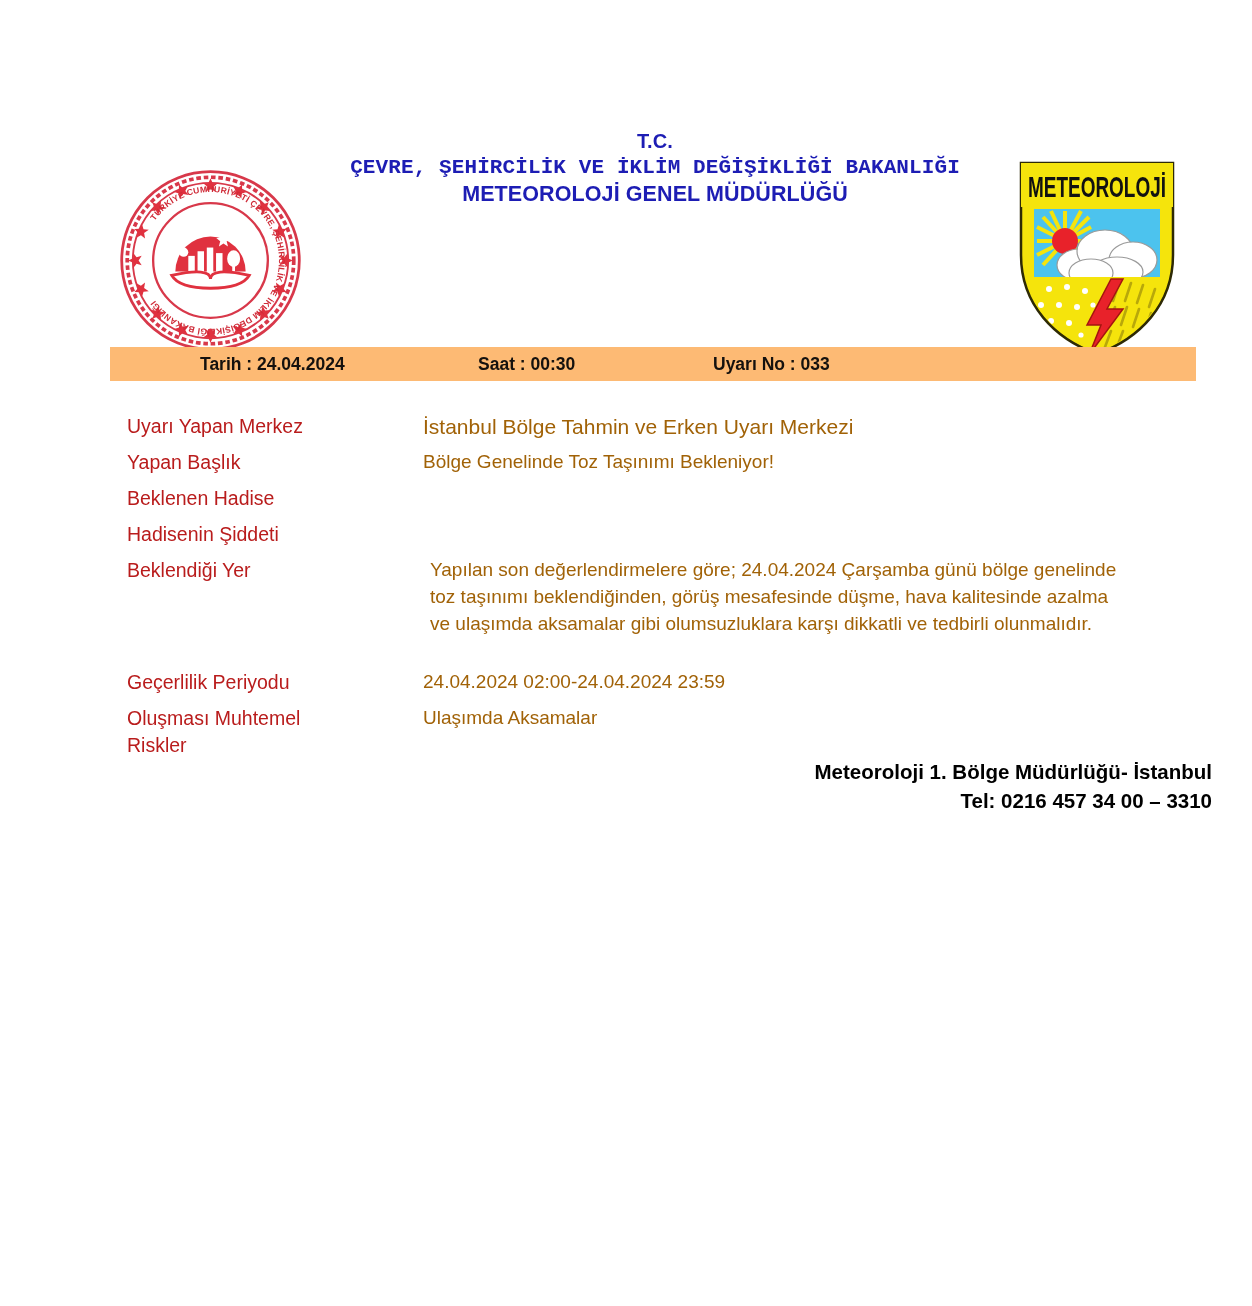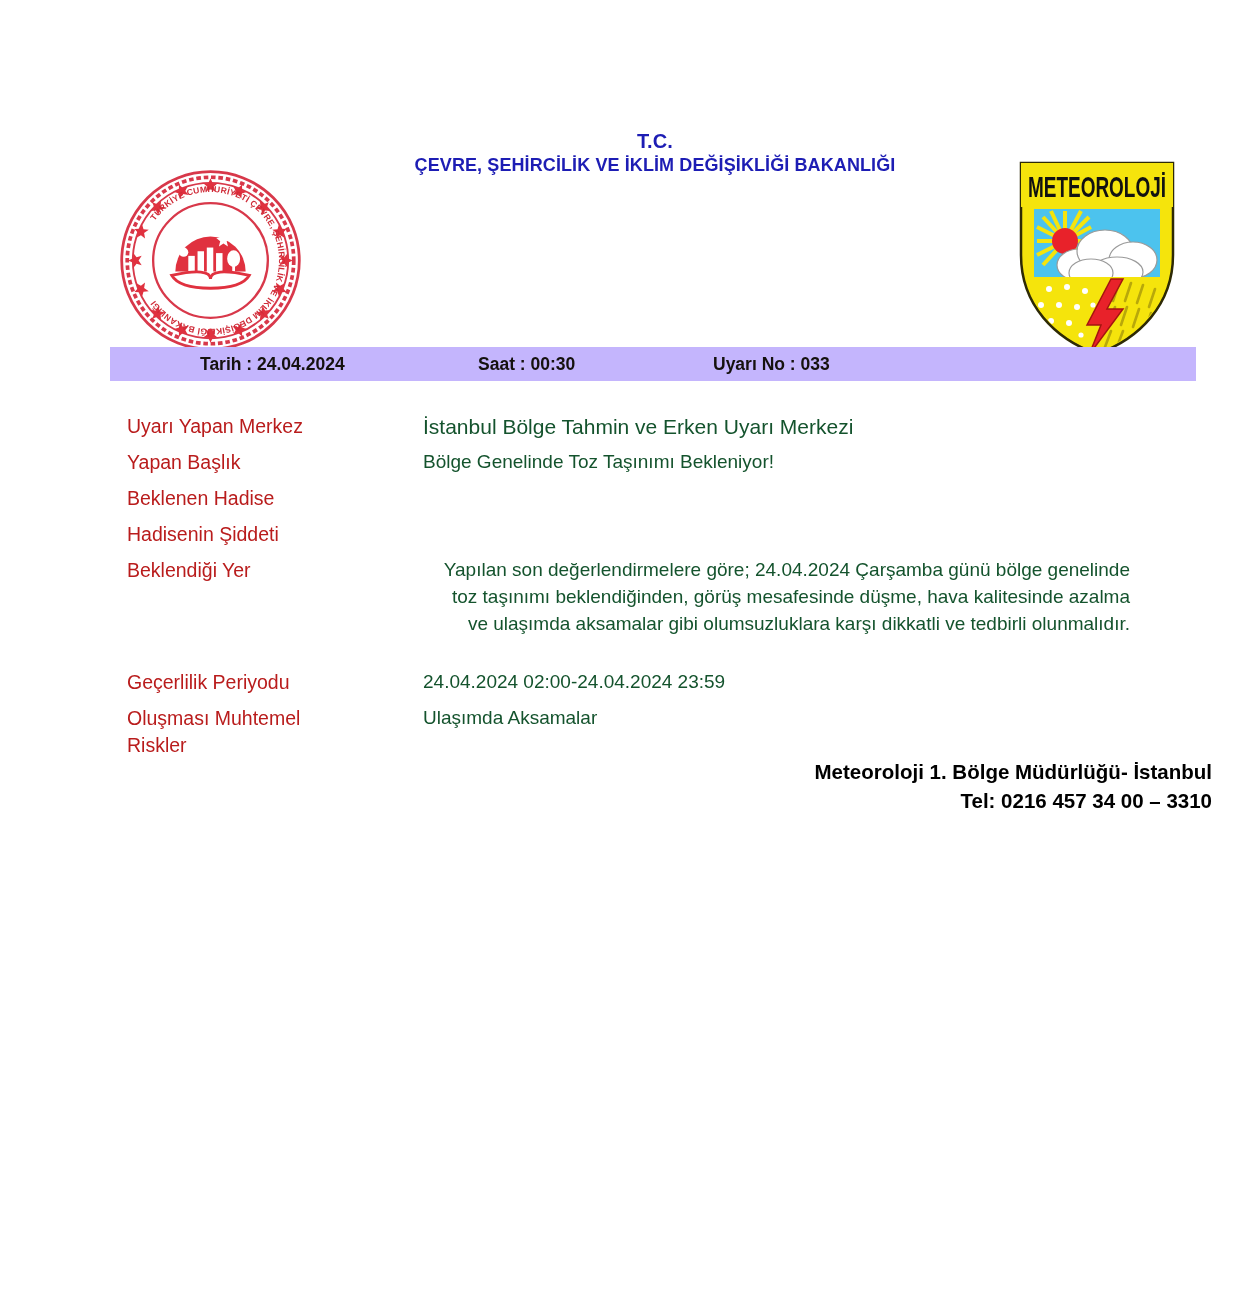--- a/index.html
+++ b/index.html
@@ -40,41 +40,41 @@
     left: 330px;
     top: 58px;
     width: 650px;
     text-align: center;
     color: #1d1db4;
     font-weight: bold;
     line-height: 1.30;
     letter-spacing: 0.1px;
   }
   .title-line-1 { font-size: 20px; }
-  .title-line-2 { font-size: 18px; }
+  .title-line-2 { font-size: 21px; font-family: Liberation Mono, monospace; }
   .title-line-3 { font-size: 21.5px; }
   .title-line-4 { font-size: 21.5px; }
 
   .met-logo {
     position: absolute;
     left: 1007px;
     top: 85px;
     width: 180px;
     height: 205px;
   }
   .met-logo svg { display: block; width: 100%; height: 100%; }
 
   
   .info-bar {
     position: absolute;
     left: 110px;
     top: 347px;
     width: 1086px;
     height: 34px;
-    background: #c4b5fd;
+    background: #fdba74;
   }
   .info-bar-inner {
     position: relative;
     width: 100%;
     height: 100%;
   }
   .info-cell {
     position: absolute;
     top: 7px;
     font-size: 17.5px;
@@ -102,24 +102,23 @@
     left: 17px;
     color: #b91c1c;
     font-weight: normal;
     font-size: 19.5px;
     line-height: 1.38;
     white-space: pre-line;
   }
   .value {
     position: absolute;
     left: 313px;
-    color: #14532d;
+    color: #a16207;
     font-size: 19px;
     line-height: 1.42;
-    text-align: right;
   }
 
   .r1 { top: 8px; }
   .r1 .value { font-size: 21px; left: 313px; top: -1px; }
   .r2 { top: 44px; }
   .r3 { top: 80px; }
   .r4 { top: 116px; }
   .r5 { top: 152px; }
   .r5 .value {
     left: 320px;
@@ -262,20 +261,21 @@
 
       <path d="M58,116 q42,-9 42,4 q0,-13 42,-4 q-8,14 -42,14 q-34,0 -42,-14 z" fill="#ffffff" stroke="#e0313f" stroke-width="3"></path>
 
       <circle cx="100" cy="176" r="2.6" fill="#e0313f"></circle>
     </svg>
   </div>
 
   <div class="header-titles">
     <div class="title-line-1">T.C.</div>
     <div class="title-line-2">ÇEVRE, ŞEHİRCİLİK VE İKLİM DEĞİŞİKLİĞİ BAKANLIĞI</div>
+    <div class="title-line-3">METEOROLOJİ GENEL MÜDÜRLÜĞÜ</div>
   </div>
 
   <div class="met-logo">
     <svg viewBox="0 0 180 205" xmlns="http://www.w3.org/2000/svg">
       <defs>
         <clipPath id="shieldclip">
           <path d="M14,8 H166 V100 C166,150 132,184 90,199 C48,184 14,150 14,100 Z"></path>
         </clipPath>
         <clipPath id="lowerclip">
           <path d="M16,110 H164 V100 C164,149 131,182 90,197 C49,182 16,149 16,100 Z"></path>

